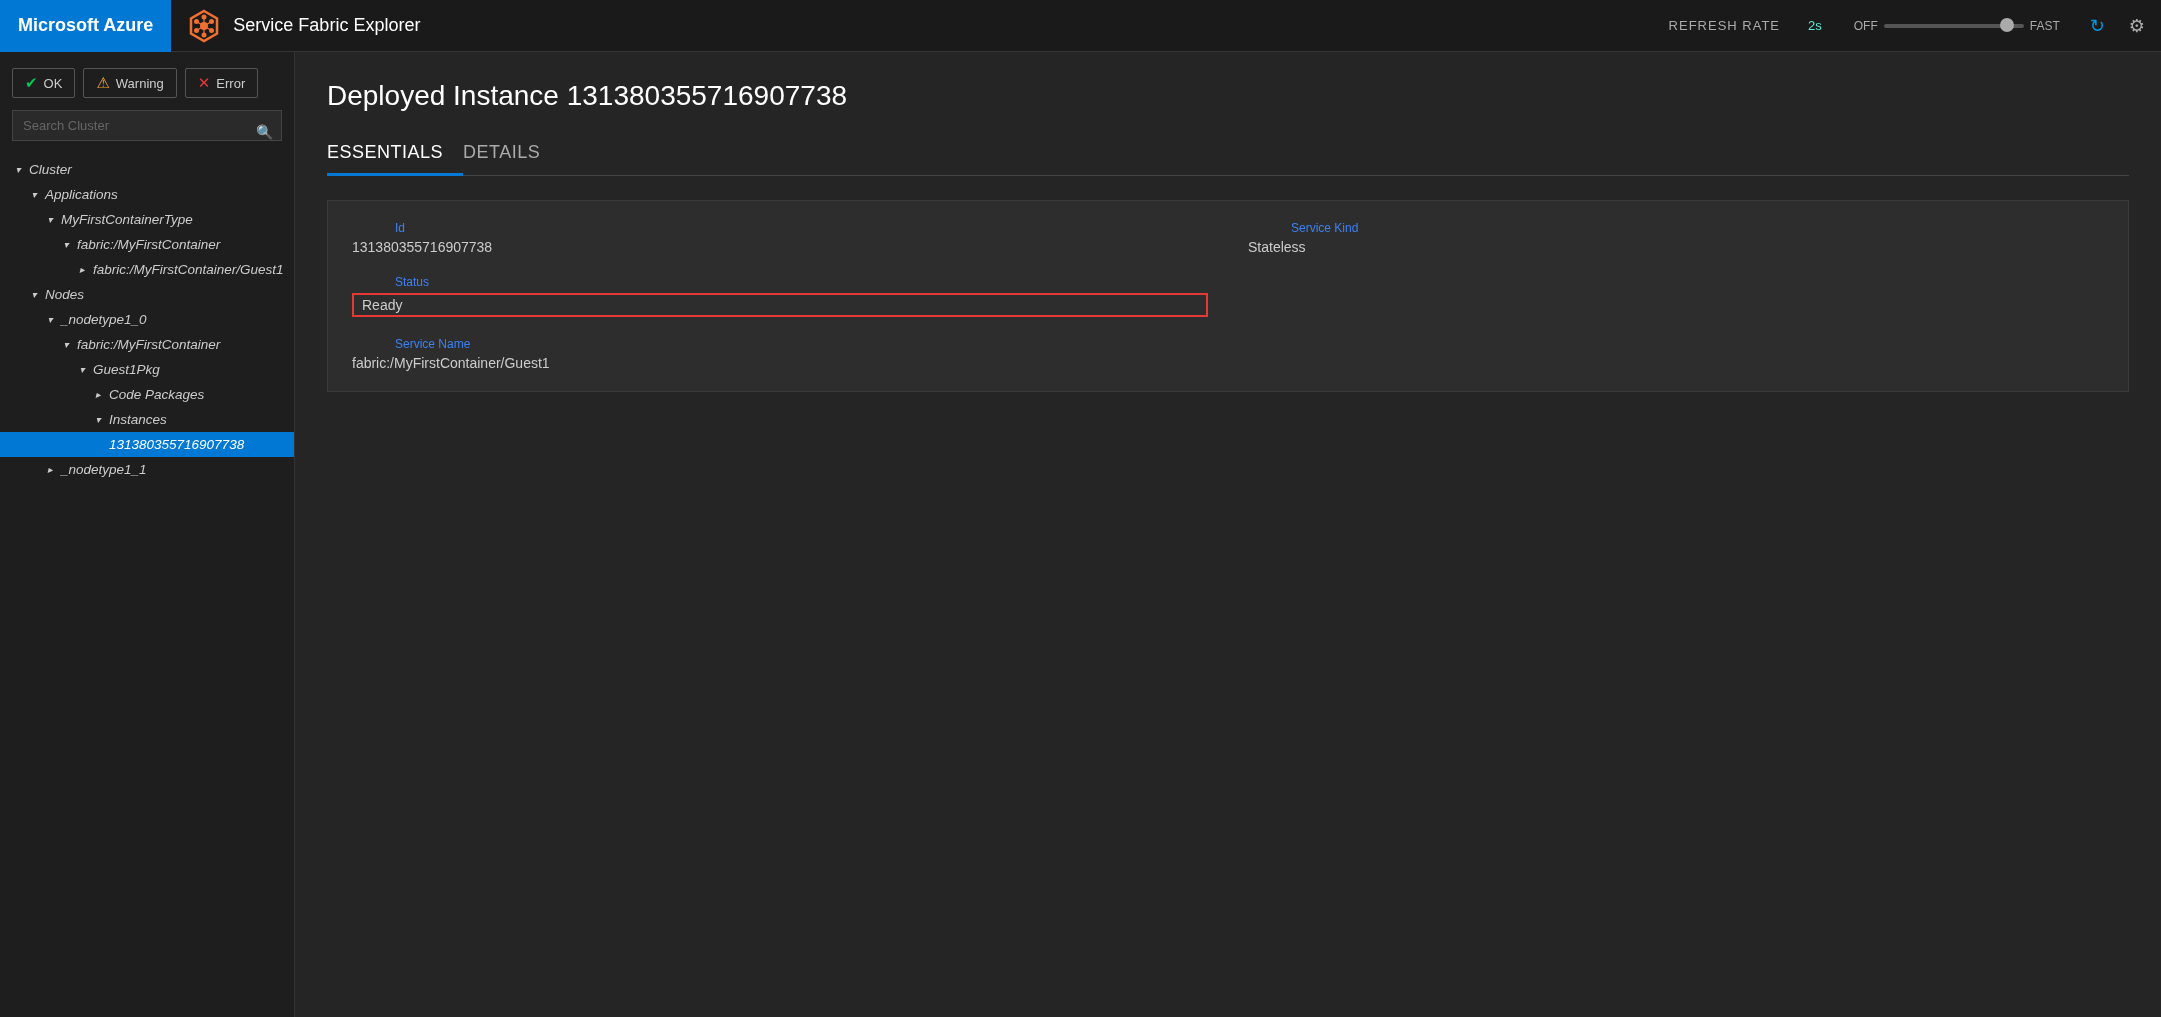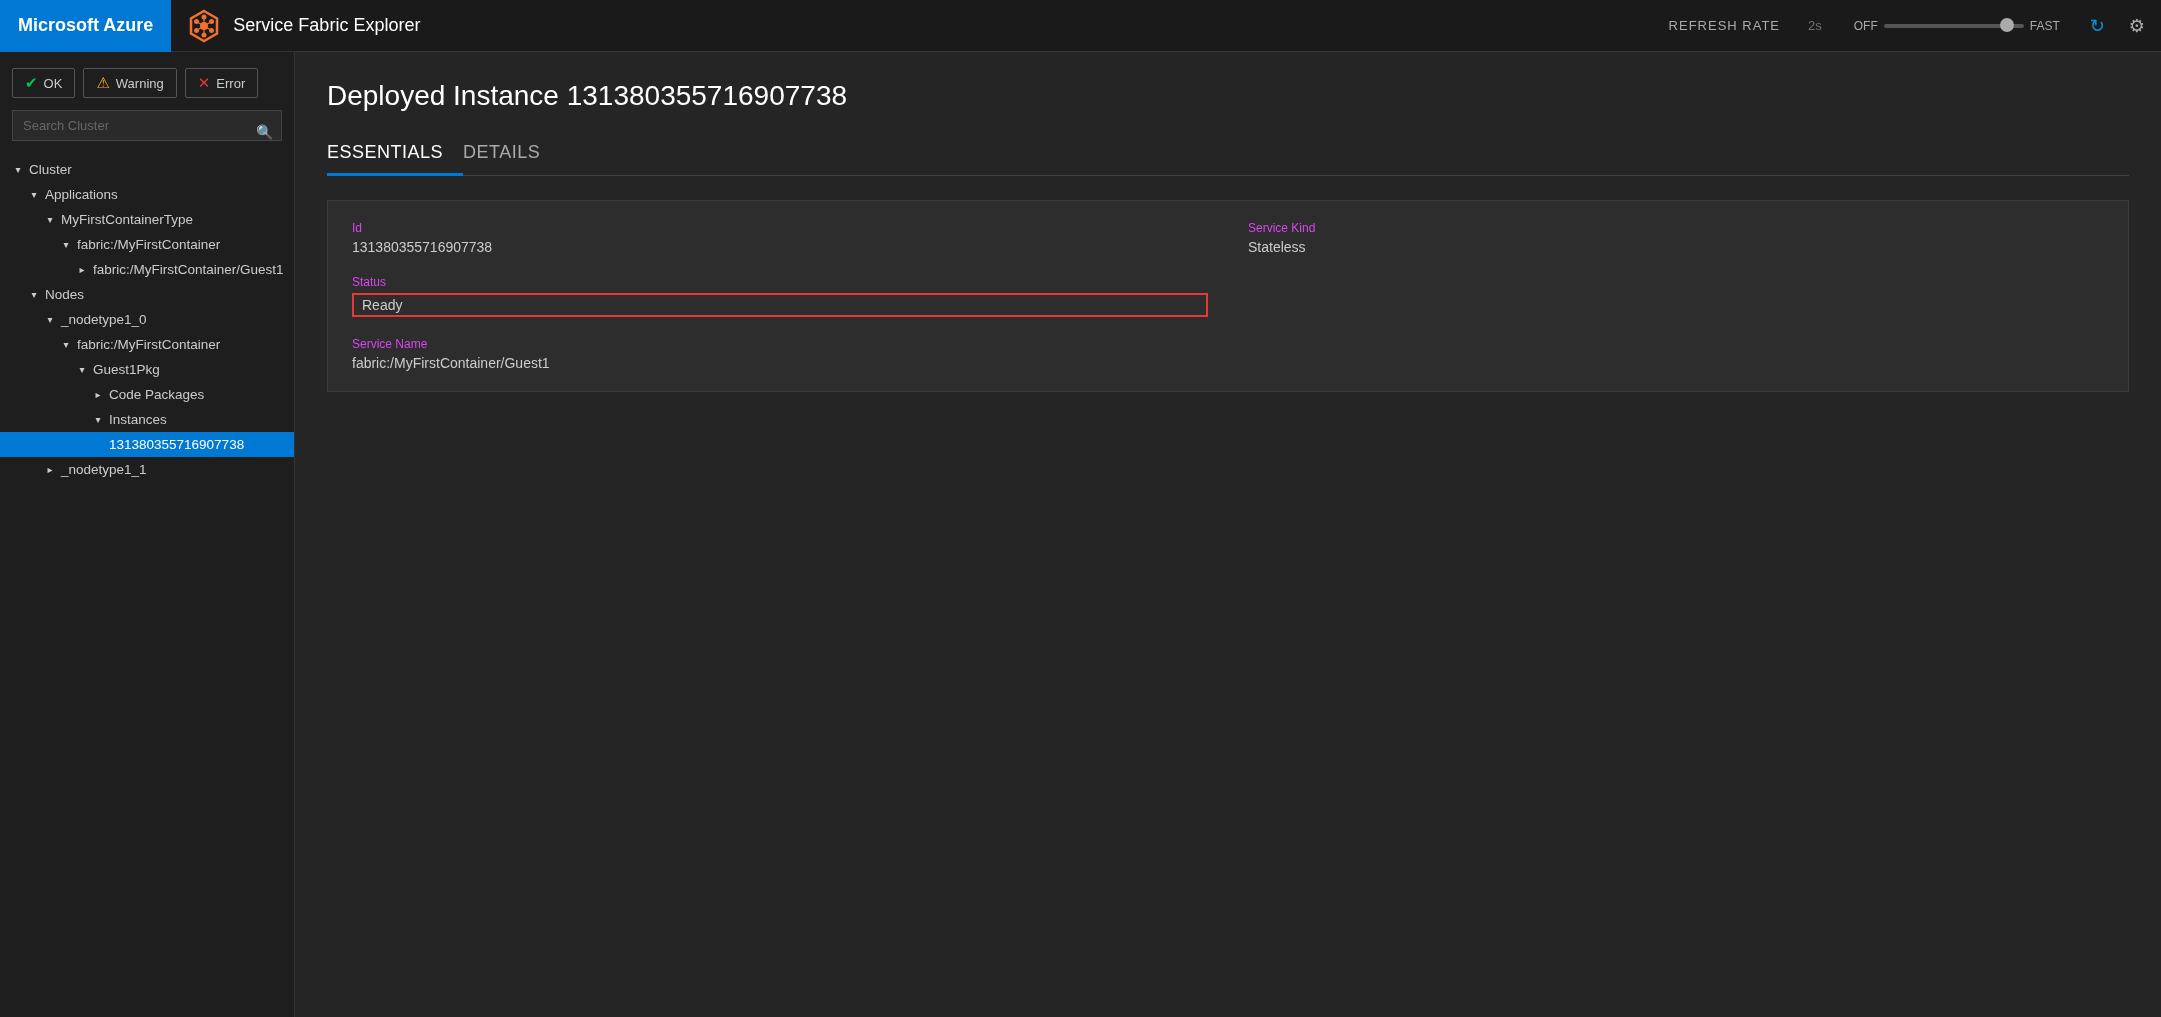--- a/index.html
+++ b/index.html
@@ -46,21 +46,21 @@
     }
     .header-spacer { flex: 1; }
     .header-controls {
       display: flex;
       align-items: center;
       gap: 24px;
       color: #aaa;
       font-size: 13px;
     }
     .refresh-label { color: #aaa; font-size: 13px; letter-spacing: 1px; }
-    .refresh-value { color: #737373; font-size: 13px; margin-left: 4px; }
+    .refresh-value { color: #5eead4; font-size: 13px; margin-left: 4px; }
     .slider-container {
       display: flex;
       align-items: center;
       gap: 6px;
       margin-left: 8px;
     }
     .slider-off { color: #aaa; font-size: 12px; }
     .slider-track {
       width: 140px;
       height: 4px;
@@ -157,20 +157,21 @@
       padding: 4px 0;
     }
     .tree-item {
       display: flex;
       align-items: center;
       padding: 5px 0 5px 0;
       cursor: pointer;
       white-space: nowrap;
       font-size: 13.5px;
       color: #ccc;
+      font-style: italic;
     }
     .tree-item.selected {
       background: #0078d4;
       color: #fff;
     }
     .tree-indent-0 { padding-left: 12px; }
     .tree-indent-1 { padding-left: 28px; }
     .tree-indent-2 { padding-left: 44px; }
     .tree-indent-3 { padding-left: 60px; }
     .tree-indent-4 { padding-left: 76px; }
@@ -229,21 +230,21 @@
       border: 1px solid #3a3a3a;
       padding: 20px 24px;
       margin-bottom: 28px;
     }
     .essentials-grid {
       display: grid;
       grid-template-columns: 1fr 1fr;
       gap: 20px 40px;
     }
     .field-group { display: flex; flex-direction: column; gap: 4px; }
-    .field-label { color: #d946ef; font-size: 12px; }
+    .field-label { color: #3b82f6; font-size: 12px; margin-left: 43px; }
     .field-value { color: #ccc; font-size: 14px; }
 
     .status-box {
       display: inline-block;
       border: 2px solid #e53935;
       padding: 2px 8px;
       color: #ccc;
     }
 
     

